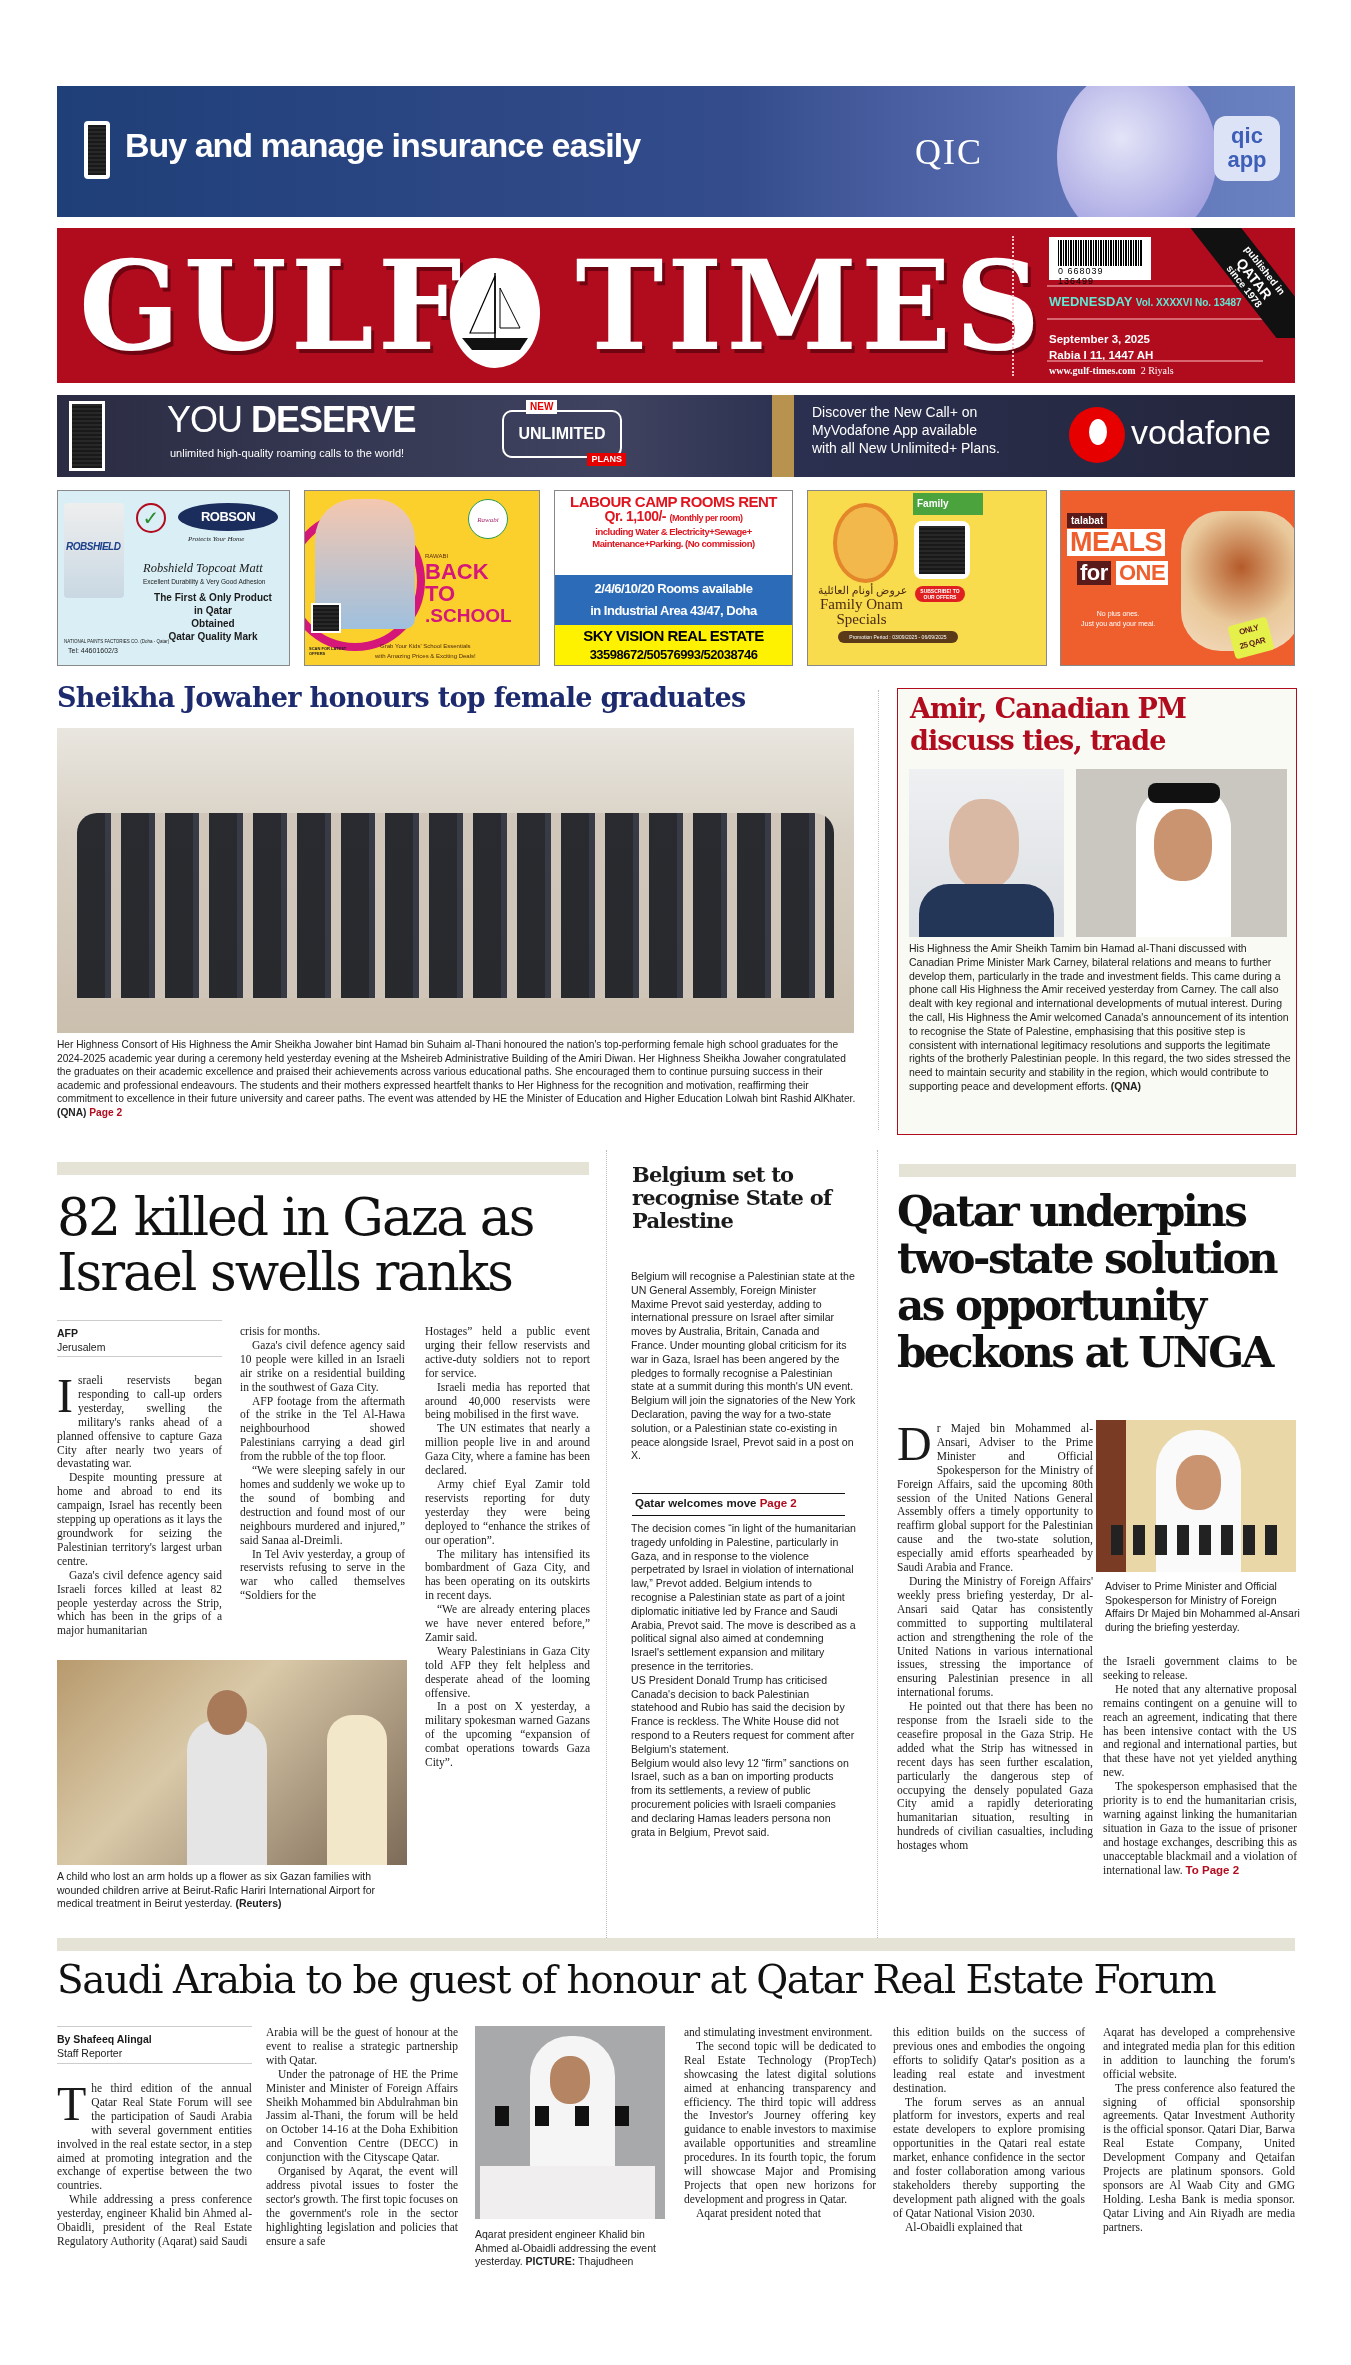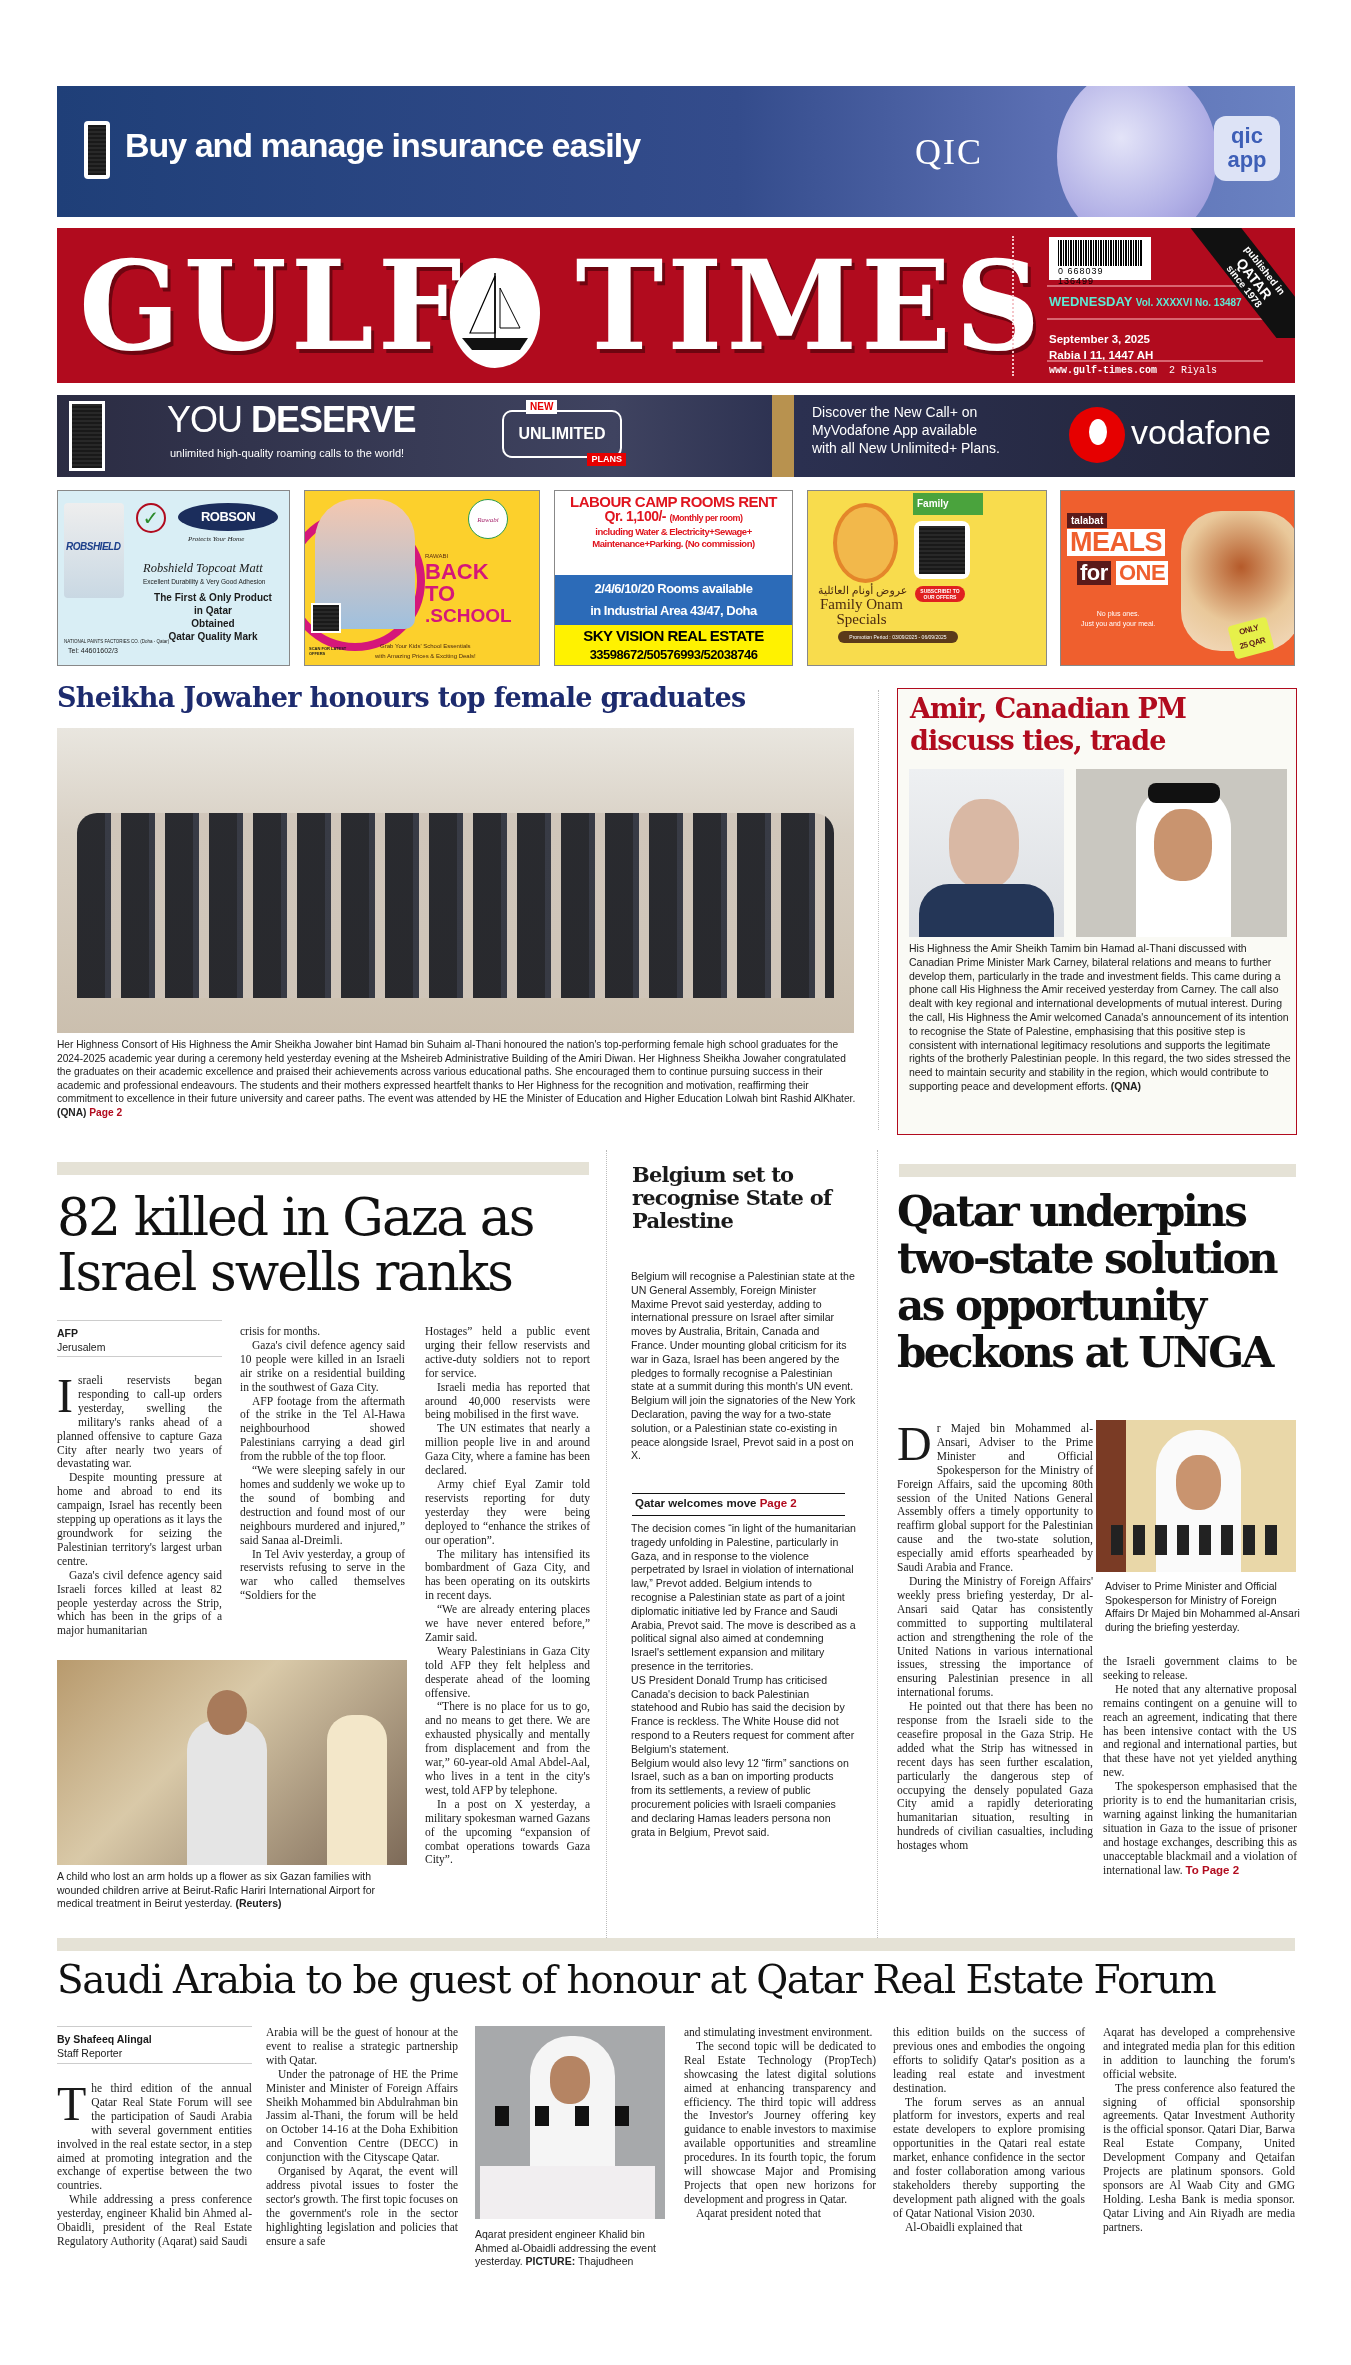--- a/index.html
+++ b/index.html
@@ -17,21 +17,21 @@
 #mast{left:57px;top:228px;width:1238px;height:155px;background:#b10b1e}
 #mast .title{left:22px;top:8px;font-family:"DejaVu Serif",serif;font-weight:bold;font-size:118px;color:#fff;letter-spacing:4px;line-height:140px;text-shadow:3px 4px 0 #6e0510;transform:scaleY(1.05)}
 #mast .boat{left:393px;top:30px;width:90px;height:110px;border-radius:50%;background:#fff}
 #mast .sep{left:955px;top:8px;height:140px;border-left:2px dotted #f5c5c9}
 #mast .barcode{left:992px;top:9px;width:102px;height:43px;background:#fff;padding:3px 9px 0}
 #mast .barcode .bars{height:26px;background:repeating-linear-gradient(90deg,#000 0 1px,#fff 1px 2px,#000 2px 4px,#fff 4px 5px)}
 #mast .barcode .num{font-family:"Liberation Sans",sans-serif;font-size:9px;color:#000;letter-spacing:1px}
 #mast .day{left:992px;top:66px;font-family:"Liberation Sans",sans-serif;color:#5eead4;font-size:13px;font-weight:bold}
 #mast .day .vol{font-size:10px}
 #mast .date{left:992px;top:103px;font-family:"Liberation Sans",sans-serif;color:#fff;font-size:11.5px;font-weight:bold;line-height:16px}
-#mast .web{left:992px;top:137px;font-family:Liberation Mono, monospace;color:#fff;font-size:10px;font-weight:bold}
+#mast .web{left:992px;top:137px;font-family:Liberation Serif, serif;color:#fff;font-size:10px;font-weight:bold}
 #mast .web span{font-weight:normal}
 #mast .hr{left:990px;width:216px;border-top:2px solid #d86671}
 #ribbon{left:1170px;top:228px;width:125px;height:110px;overflow:hidden}
 #ribbon .band{position:absolute;left:-10px;top:30px;width:190px;height:40px;background:#111;transform:rotate(52deg);transform-origin:center;color:#fff;font-family:"Liberation Sans",sans-serif;text-align:center;font-weight:bold;font-size:10px;line-height:12px;padding-top:2px}
 #ribbon .band b{font-size:14px;display:block;line-height:14px}
 
 #voda{left:57px;top:395px;width:1238px;height:82px;background:linear-gradient(90deg,#2b2c43,#3f4360 45%,#2b3050 60%,#23253a);overflow:hidden}
 #voda .qr{left:12px;top:6px;width:36px;height:70px;background:#fff;padding:3px}
 #voda .you{left:110px;top:4px;font-family:"Liberation Sans",sans-serif;font-size:36px;color:#fff;letter-spacing:-1px}
 #voda .you b{font-weight:bold}
@@ -259,21 +259,20 @@
   <p>In Tel Aviv yesterday, a group of reservists refusing to serve in the war who called themselves “Soldiers for the</p>
 </div>
 <div class="abs body" style="left:425px;top:1325px;width:165px">
   <p class="first">Hostages” held a public event urging their fellow reservists and active-duty soldiers not to report for service.</p>
   <p>Israeli media has reported that around 40,000 reservists were being mobilised in the first wave.</p>
   <p>The UN estimates that nearly a million people live in and around Gaza City, where a famine has been declared.</p>
   <p>Army chief Eyal Zamir told reservists reporting for duty yesterday they were being deployed to “enhance the strikes of our operation”.</p>
   <p>The military has intensified its bombardment of Gaza City, and has been operating on its outskirts in recent days.</p>
   <p>“We are already entering places we have never entered before,” Zamir said.</p>
   <p>Weary Palestinians in Gaza City told AFP they felt helpless and desperate ahead of the looming offensive.</p>
-  <p>“There is no place for us to go, and no means to get there. We are exhausted physically and mentally from displacement and from the war,” 60-year-old Amal Abdel-Aal, who lives in a tent in the city's west, told AFP by telephone.</p>
   <p>In a post on X yesterday, a military spokesman warned Gazans of the upcoming “expansion of combat operations towards Gaza City”.</p>
 </div>
 <div class="abs photo" style="left:57px;top:1660px;width:350px;height:205px;background:linear-gradient(135deg,#b89a6d,#d9c9a8 40%,#7d6a58)">
   <div style="position:absolute;left:130px;top:60px;width:80px;height:145px;background:#e5e5e5;border-radius:30px 30px 0 0"></div>
   <div style="position:absolute;left:150px;top:30px;width:40px;height:45px;background:#a87a5a;border-radius:50%"></div>
   <div style="position:absolute;left:270px;top:55px;width:60px;height:150px;background:#f3e7c9;border-radius:25px 25px 0 0"></div>
 </div>
 <div class="abs cap" style="left:57px;top:1870px;width:355px;font-size:10.5px"><span>A child who lost an arm holds up a flower as six Gazan families with wounded children arrive at Beirut-Rafic Hariri International Airport for medical treatment in Beirut yesterday. </span><b>(Reuters)</b></div>
 
 <div class="abs dotv" style="left:606px;top:1150px;height:800px"></div>

